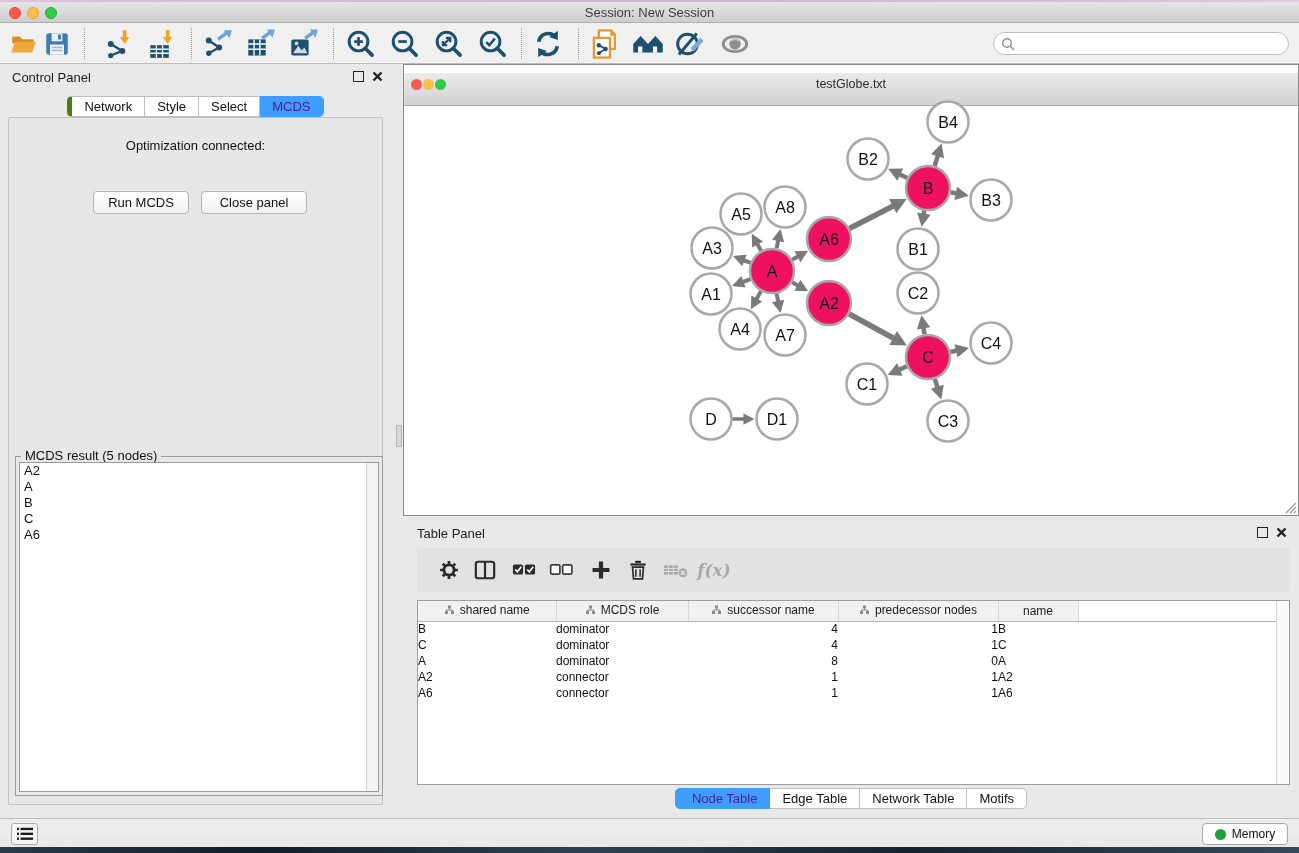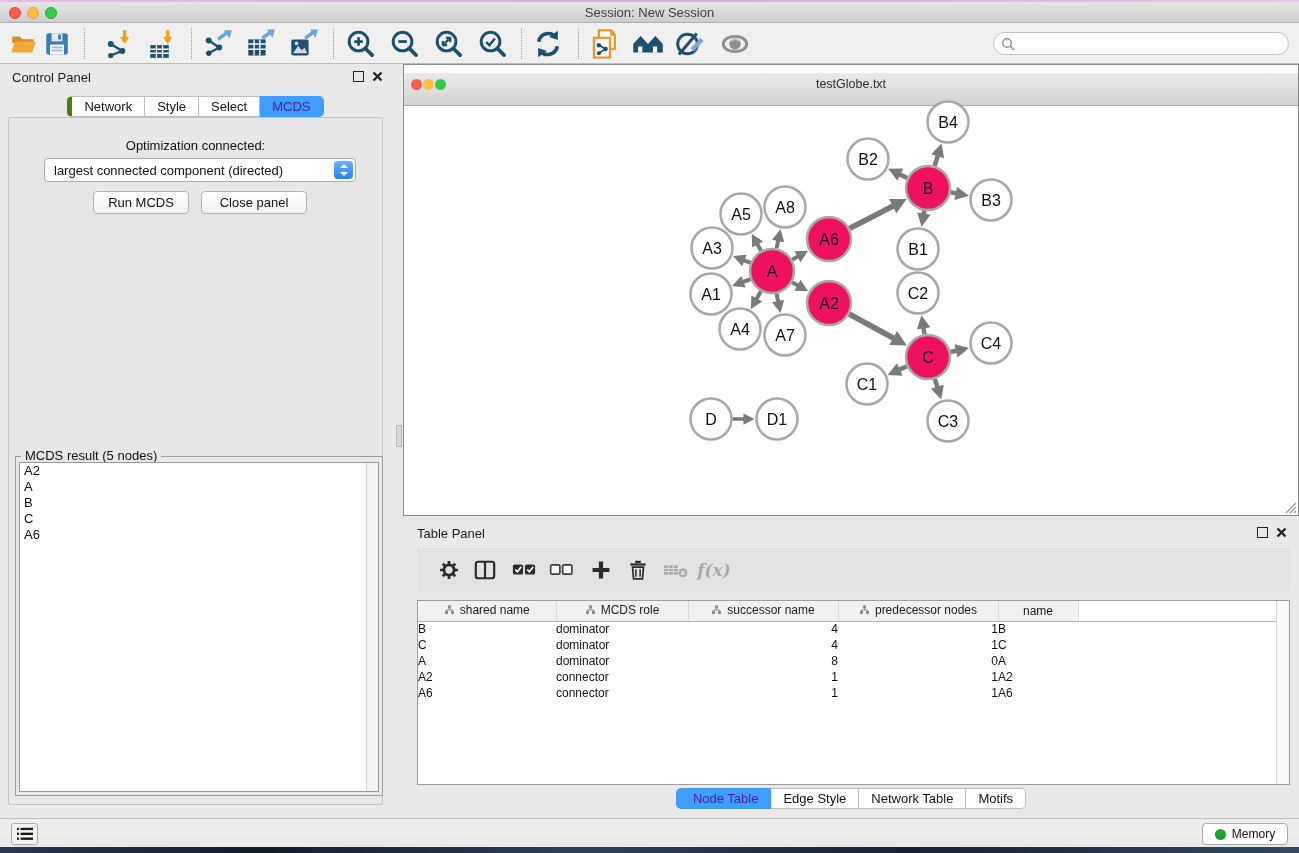--- a/index.html
+++ b/index.html
@@ -304,27 +304,20 @@
     </span>
   </div>
   <div class="cp-tabs" id="cp-tabs">
       <div class="seg first">Network</div>
       <div class="seg">Style</div>
       <div class="seg">Select</div>
       <div class="seg last active">MCDS</div>
     </div>
   <div class="cp-inner">
     <div class="opt-label">Optimization connected:</div>
-    <div class="dropdown">
-      <span class="dd-text">largest connected component (directed)</span>
-      <span class="dd-stepper">
-        <span class="up"></span>
-          <span class="dn"></span>
-      </span>
-    </div>
     <div class="cp-btn" style="left:84px; width:96px">Run MCDS</div>
     <div class="cp-btn" style="left:192px; width:106px">Close panel</div>
     <div class="groupbox">
       <span class="legend">MCDS result (5 nodes)</span>
       <div class="listbox" id="mcds-list">
         <div class="scrolltrack"></div>
       <div class="item">A2</div>
           <div class="item">A</div>
           <div class="item">B</div>
           <div class="item">C</div>
@@ -629,21 +622,21 @@
             <td class="al">A6</td>
             <td></td>
           </tr>
         </tbody>
       </table>
     <div class="tbl-scroll"></div>
   </div>
 
   <div class="tp-tabs" id="tp-tabs">
       <div class="seg first active">Node Table</div>
-      <div class="seg">Edge Style</div>
+      <div class="seg">Edge Table</div>
       <div class="seg">Network Table</div>
       <div class="seg last">Motifs</div>
     </div>
 </div>
 
 <div class="statusbar">
   <div class="list-btn">
     <svg width="18" height="16" viewBox="0 0 20 18">
       <g fill="#1a1a1a">
         <rect x="1" y="2" width="2.2" height="2.6"></rect>

